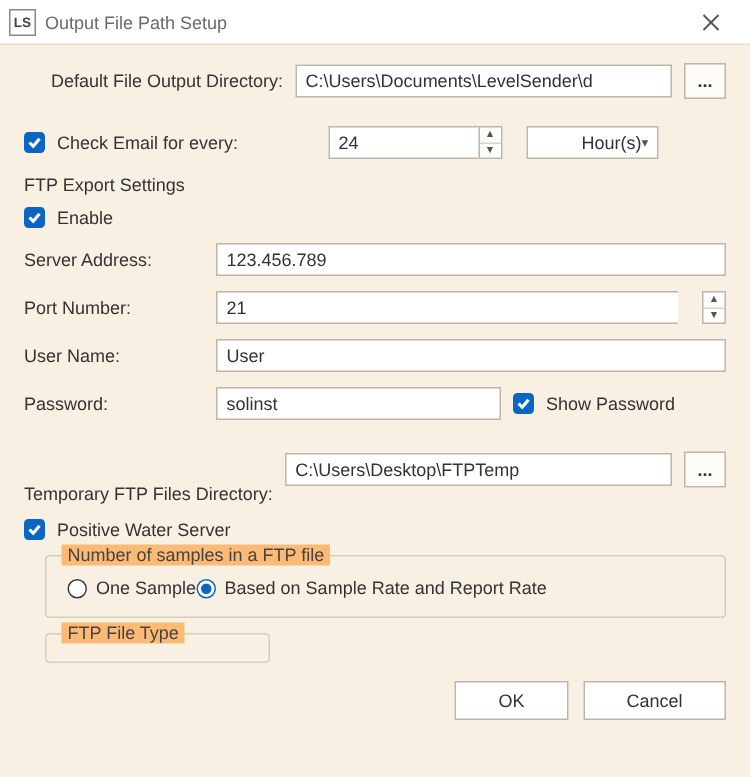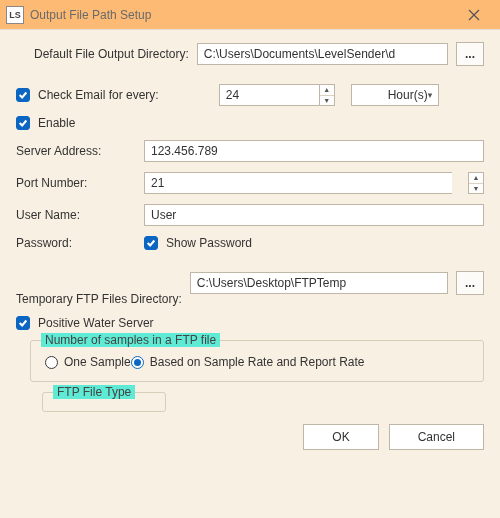--- a/index.html
+++ b/index.html
@@ -7,21 +7,21 @@
     font-family: "Segoe UI", Tahoma, sans-serif;
     font-size: 12px;
     background: #f9f0e4;
     width: 500px;
     height: 518px;
     overflow: hidden;
     color: #333;
   }
   .titlebar {
     height: 30px;
-    background: #fdba74;
+    background: #ffffff;
     border-bottom: 1px solid #e5dccf;
     display: flex;
     align-items: center;
     padding: 0 6px;
   }
   .titlebar .icon {
     width: 18px; height: 18px;
     border: 1px solid #888;
     background: #fff;
     display: flex; align-items: center; justify-content: center;
@@ -90,21 +90,21 @@
   .group-title { color:#333; font-size:12px; margin: 6px 0 8px 0; }
   .groupbox {
     border:1px solid #d8cdb9;
     border-radius:3px;
     margin: 8px 0 10px 0;
     padding: 10px 12px 8px 12px;
     position: relative;
   }
   .groupbox > .legend {
     position:absolute; top:-8px; left:10px;
-    background:#5eead4; padding:0 4px; font-size:12px; color:#444;
+    background:#fdba74; padding:0 4px; font-size:12px; color:#444;
   }
   .radio {
     width:13px; height:13px; border-radius:50%;
     border:1.5px solid #3a3a3a; background:#fff;
     display:inline-flex; align-items:center; justify-content:center;
     flex:none;
   }
   .radio.selected { border-color:#0a66c2; }
   .radio.selected::after {
     content:""; width:7px; height:7px; border-radius:50%; background:#0a66c2;
@@ -156,20 +156,21 @@
         <div>▲</div>
         <div>▼</div>
       </div>
     </div>
     <div class="dropdown" style="margin-left:8px;padding-left:36px;">
       <span>Hour(s)</span>
       <span class="chev">▾</span>
     </div>
   </div>
 
+  <div class="group-title section-gap">FTP Export Settings</div>
 
   <div class="row">
     <span class="checkbox">
       <svg viewBox="0 0 12 12">
           <polyline points="2,6 5,9 10,3"></polyline>
         </svg>
     </span>
     <span class="label">Enable</span>
   </div>
 
@@ -187,20 +188,21 @@
           <div>▼</div>
         </div>
       </div>
     </div>
     <div class="row">
       <span class="label">User Name:</span>
       <input type="text" class="full" value="User" style="">
     </div>
     <div class="row">
       <span class="label">Password:</span>
+      <input type="text" style="flex: 1 1 0%;" value="solinst">
       <span class="checkbox">
         <svg viewBox="0 0 12 12">
             <polyline points="2,6 5,9 10,3"></polyline>
           </svg>
       </span>
       <span class="label">Show Password</span>
     </div>
     <div class="row">
       <span class="label" style="width:auto;margin-top:32px;">Temporary FTP Files Directory:</span>
       <input type="text" style="flex: 1 1 0%;" value="C:\Users\Desktop\FTPTemp">
@@ -224,21 +226,21 @@
         <span class="radio"></span>
         <span class="label">One Sample</span>
       </div>
       <div class="radio-row">
         <span class="radio selected"></span>
         <span class="label">Based on Sample Rate and Report Rate</span>
       </div>
     </div>
   </div>
 
-  <div class="groupbox" style="margin-left:26px; width:124px;">
+  <div class="groupbox" style="margin-left:14px; width:150px;">
     <span class="legend">FTP File Type</span>
   </div>
 
   <div class="footer">
     <div class="btn">OK</div>
     <div class="btn">Cancel</div>
   </div>
 
 </div>
 

